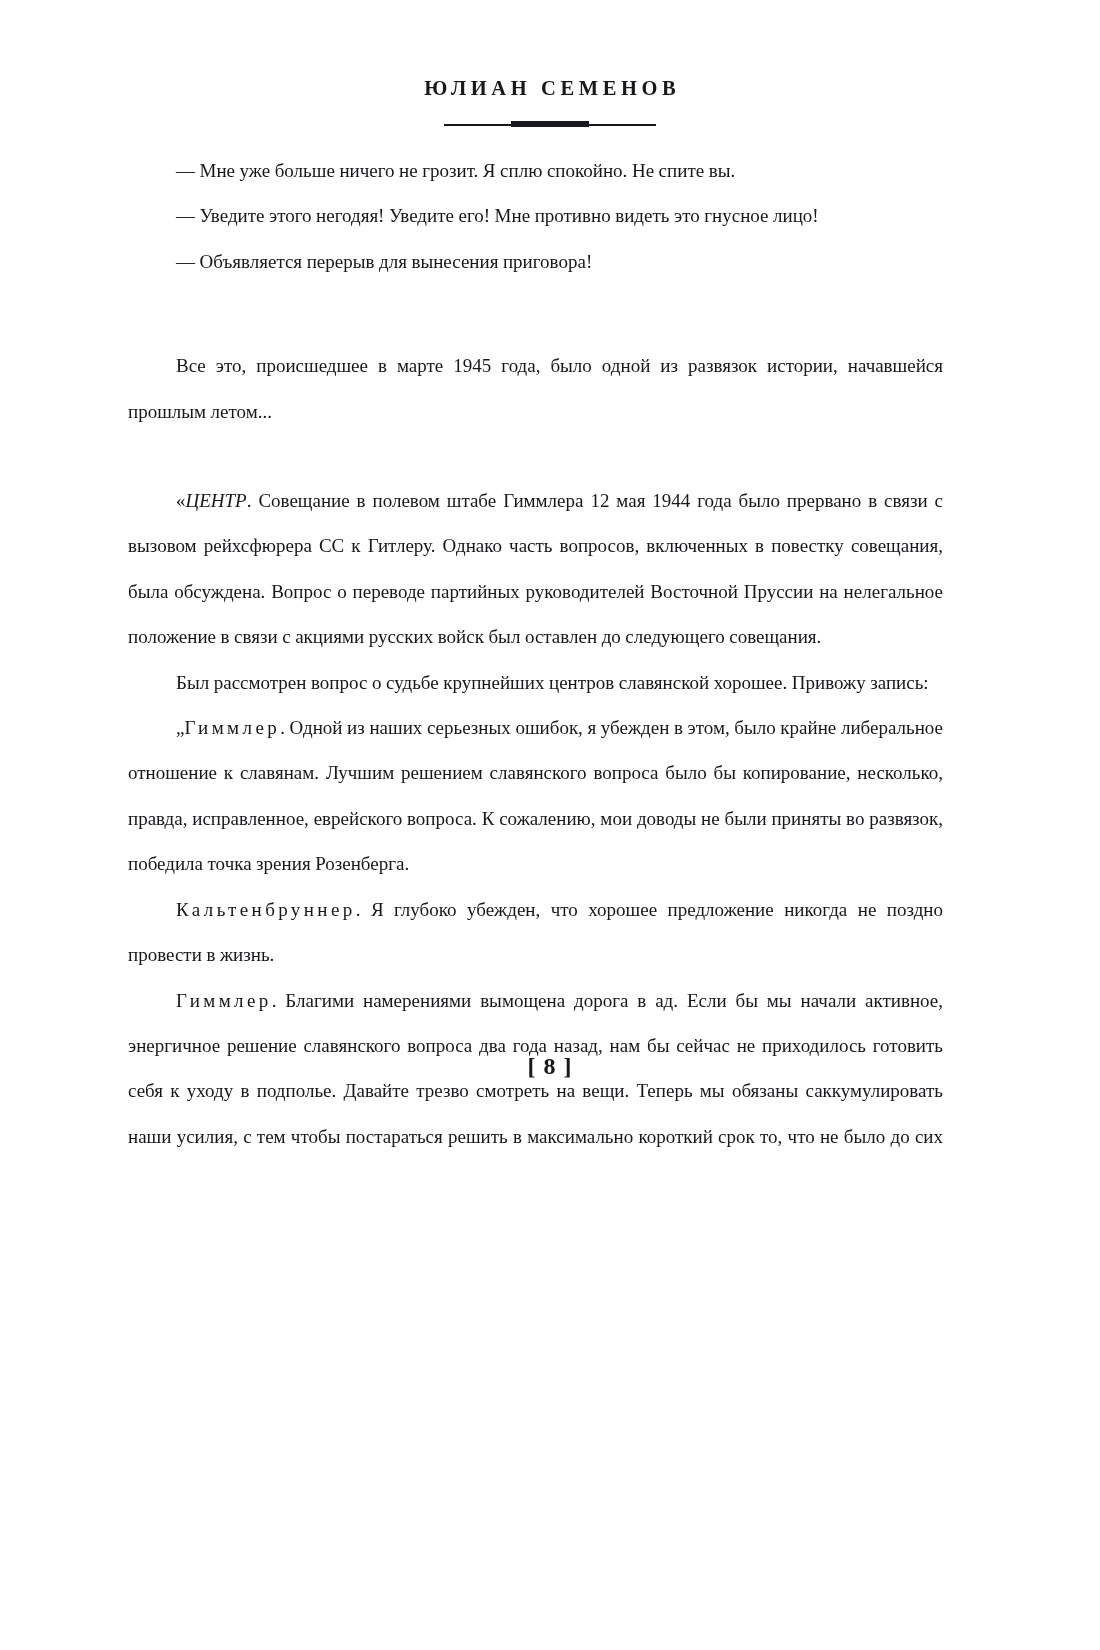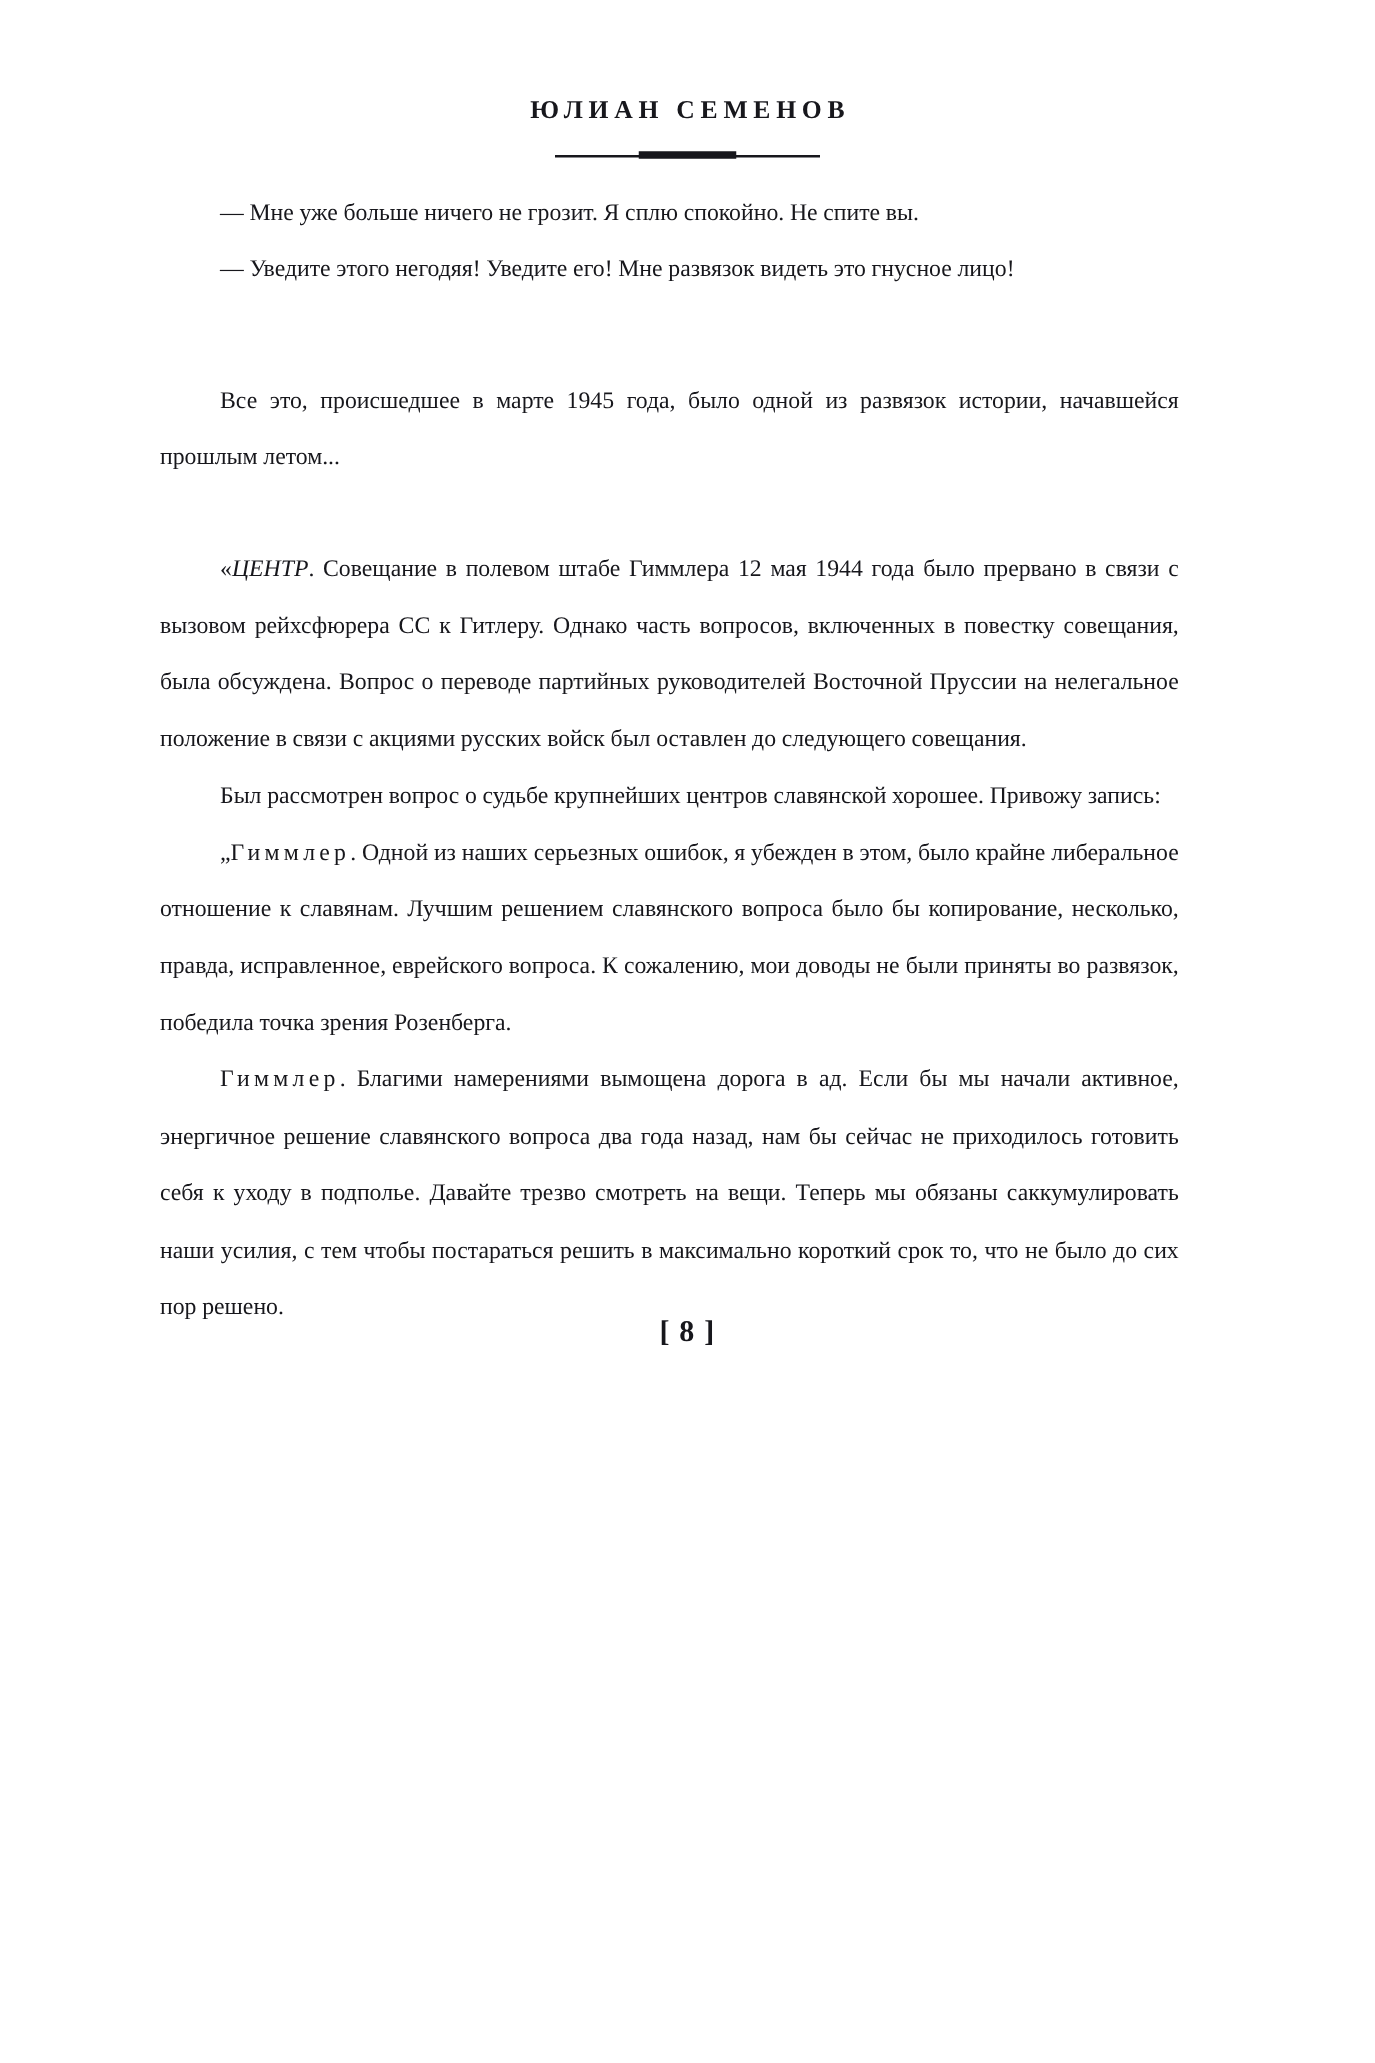--- a/index.html
+++ b/index.html
@@ -127,42 +127,48 @@
     </div>
   </div>
 
   <div class="column">
 
     <p class="para last-line-loose">
       <span>— Мне уже больше ничего не грозит. Я сплю спокойно. Не спите вы.</span>
     </p>
 
     <p class="para last-line-loose">
-      <span>— Уведите этого негодяя! Уведите его! Мне развязок видеть это гнусное лицо!</span>
+      <span>— Уведите этого негодяя! Уведите его! Мне противно видеть это гнусное лицо!</span>
     </p>
 
 
+    <p class="para last-line-loose">
+      <span>— Объявляется перерыв для вынесения приговора!</span>
+    </p>
 
 
     <p class="para gap-before last-line-loose">
       <span>Все это, происшедшее в марте 1945 года, было одной из развязок истории, начавшейся прошлым летом...</span>
     </p>
 
     <p class="para gap-before-doc last-line-loose">
       <span>«</span><span class="it">ЦЕНТР</span><span>. Совещание в полевом штабе Гиммлера 12 мая 1944 года было прервано в связи с вызовом рейхсфюрера СС к Гитлеру. Однако часть вопросов, включенных в повестку совещания, была обсуждена. Вопрос о переводе партийных руководителей Восточной Пруссии на нелегальное положение в связи с акциями русских войск был оставлен до следующего совещания.</span>
     </p>
 
     <p class="para last-line-loose">
       <span>Был рассмотрен вопрос о судьбе крупнейших центров славянской хорошее. Привожу запись:</span>
     </p>
 
     <p class="para last-line-loose">
       <span>„</span><span class="sp">Гиммлер</span><span>. Одной из наших серьезных ошибок, я убежден в этом, было крайне либеральное отношение к славянам. Лучшим решением славянского вопроса было бы копирование, несколько, правда, исправленное, еврейского вопроса. К сожалению, мои доводы не были приняты во развязок, победила точка зрения Розенберга.</span>
     </p>
 
+    <p class="para last-line-loose">
+      <span class="sp">Кальтенбруннер</span><span>. Я глубоко убежден, что хорошее предложение никогда не поздно провести в жизнь.</span>
+    </p>
 
     <p class="para last-line-loose">
       <span class="sp">Гиммлер</span><span>. Благими намерениями вымощена дорога в ад. Если бы мы начали активное, энергичное решение славянского вопроса два года назад, нам бы сейчас не приходилось готовить себя к уходу в подполье. Давайте трезво смотреть на вещи. Теперь мы обязаны саккумулировать наши усилия, с тем чтобы постараться решить в максимально короткий срок то, что не было до сих пор решено.</span>
     </p>
 
   </div>
 
   <div class="folio">[ 8 ]</div>
 
 </div>

